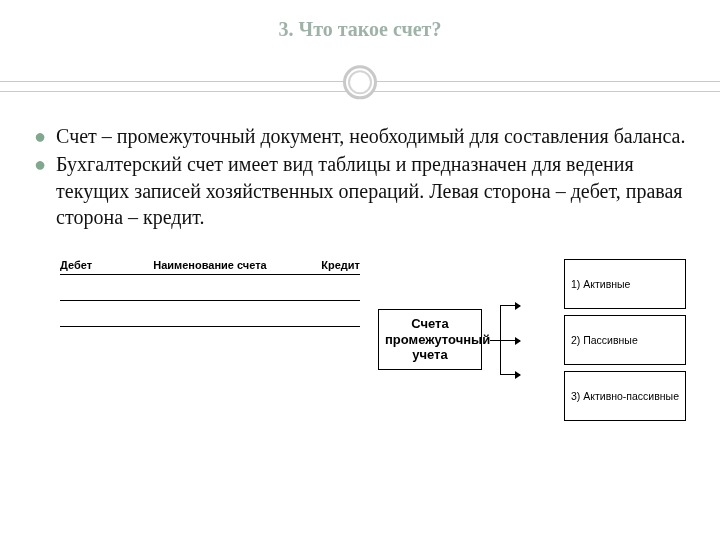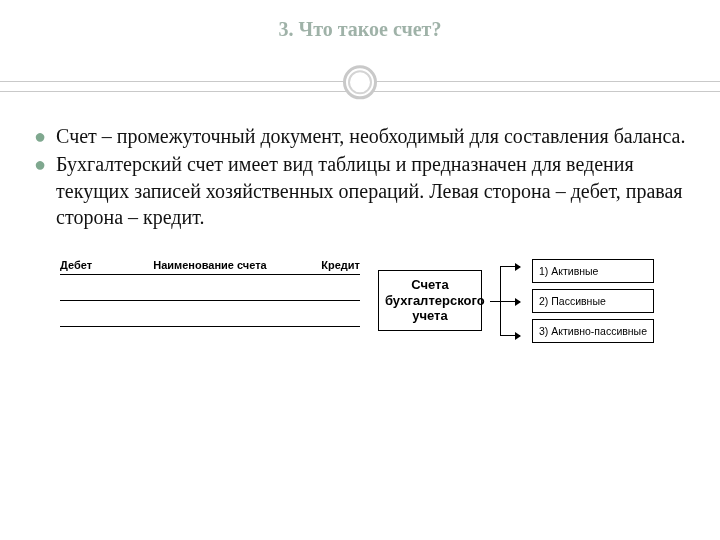--- a/index.html
+++ b/index.html
@@ -140,22 +140,23 @@
   .arr.a2 { top: 50%; }
   .arr.a3 { bottom: 6px; }
   .types {
     display: flex;
     flex-direction: column;
     gap: 6px;
   }
   .tbox {
     border: 1.5px solid #000;
     font-size: 10.5px;
-    padding: 5px 6px;
+    padding: 18px 6px;
     white-space: nowrap;
+    margin-left: 32px;
   }
 </style>
 </head>
 <body>
 
 <div class="title">3. Что такое счет?</div>
 
 <div class="rule-wrap">
   <div class="rule"></div>
   <div class="rule second"></div>
@@ -183,21 +184,21 @@
       <span>Наименование счета</span>
       <span>Кредит</span>
     </div>
     <div class="tform-line"></div>
     <div class="tform-line"></div>
   </div>
 
   <div class="diagram">
     <div class="cbox">
       <span>Счета</span><br>
-      <span>бухгалтерского</span><br>
+      <span>промежуточный</span><br>
       <span>учета</span>
     </div>
     <div class="arrows">
       <div class="stem"></div>
       <div class="vline"></div>
       <div class="arr a1"></div>
       <div class="arr a2"></div>
       <div class="arr a3"></div>
     </div>
     <div class="types">

